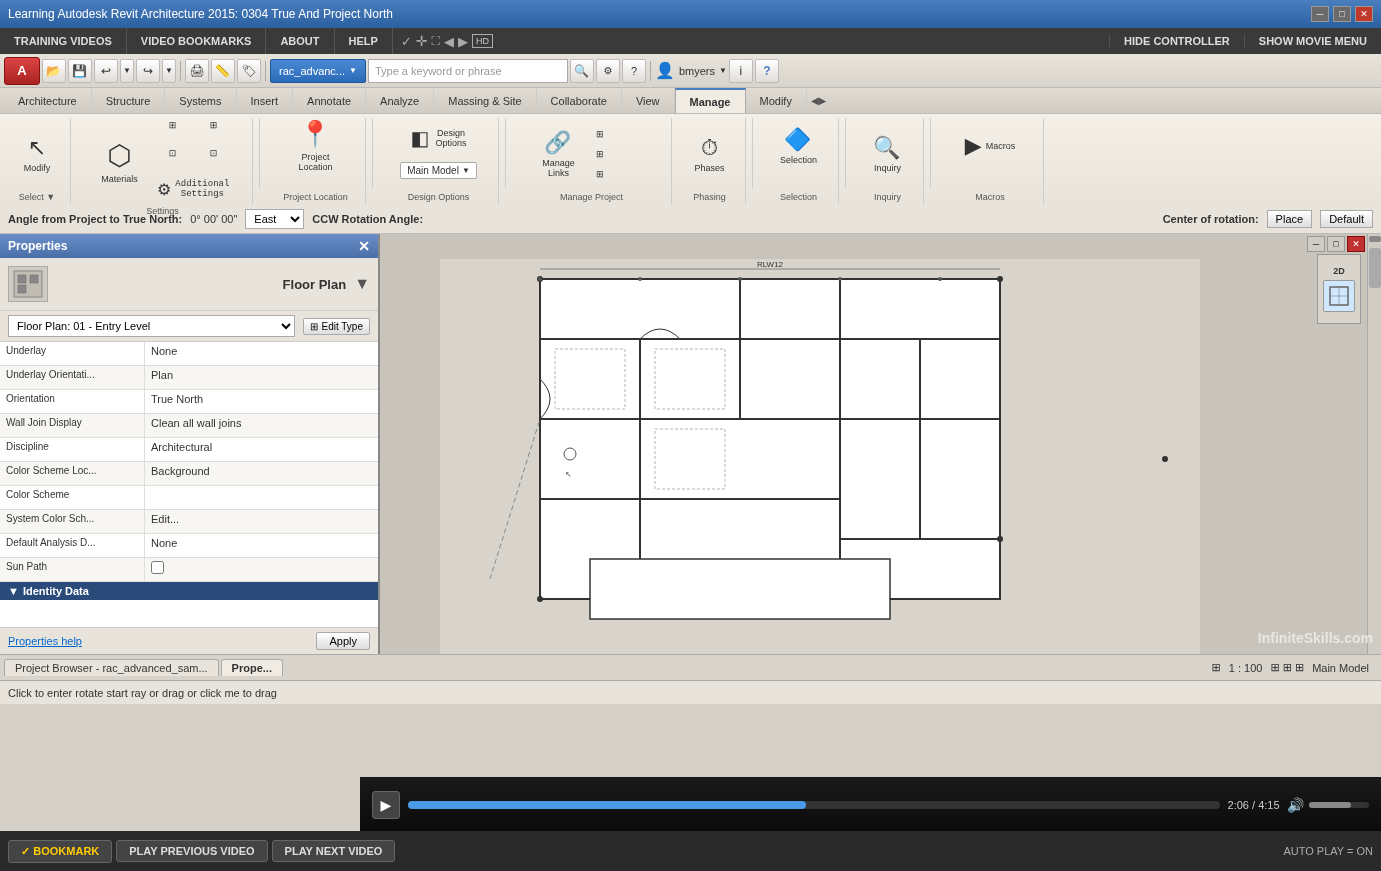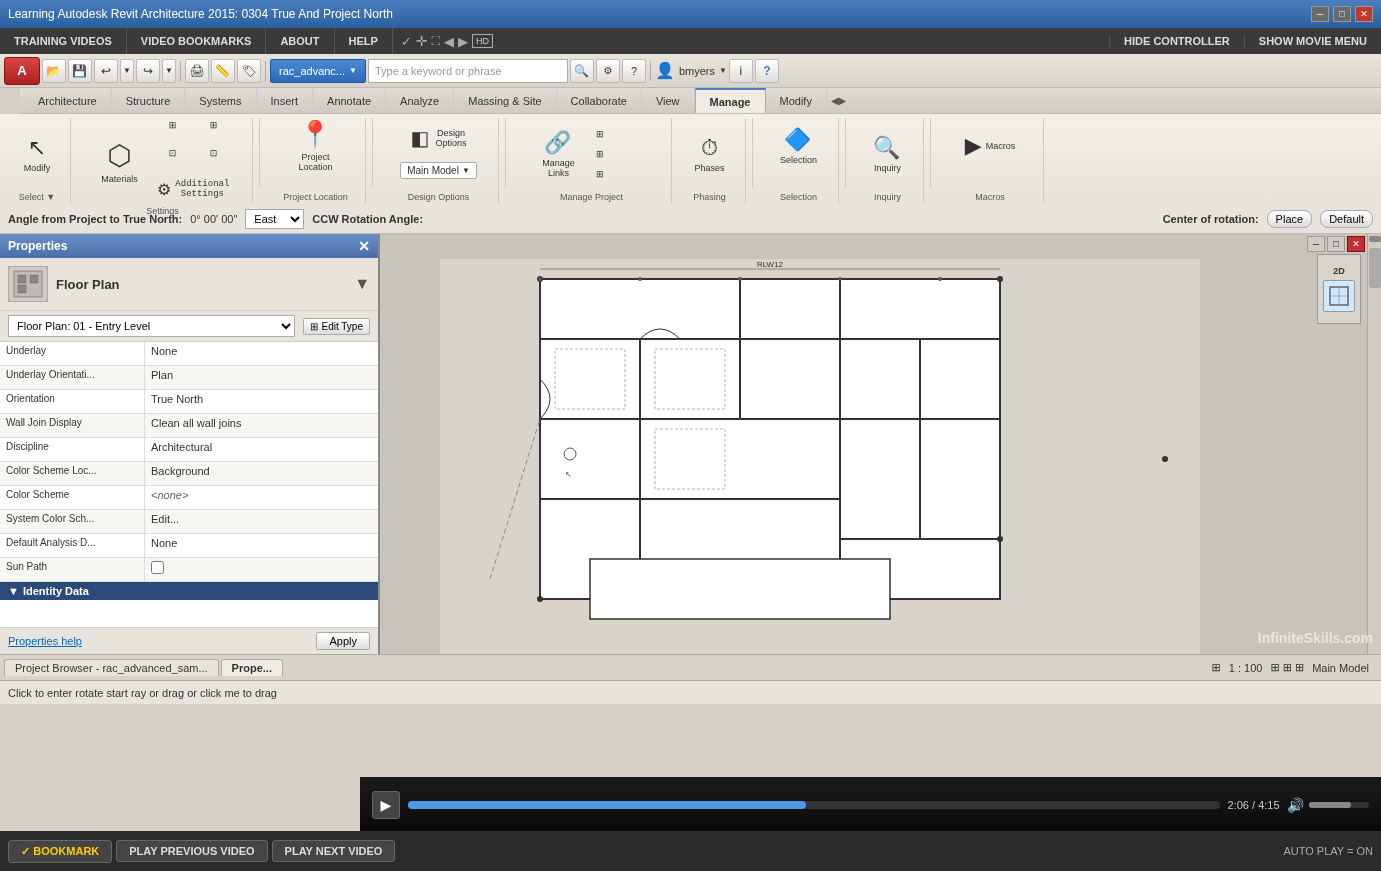--- a/index.html
+++ b/index.html
@@ -86,21 +86,20 @@
       color: #333; font-size: 11px;
     }
 
     
     .ribbon-tabs {
       display: flex;
       background: linear-gradient(to bottom, #e0dcd4, #d0ccc4);
       height: 26px;
       border-bottom: 1px solid #bbb;
       padding-left: 4px;
-      margin-left: 20px;
     }
     .ribbon-tab {
       padding: 0 14px;
       height: 100%;
       display: flex; align-items: center;
       font-size: 11px; color: #333;
       cursor: pointer; border-right: 1px solid #ccc;
     }
     .ribbon-tab.active {
       background: #f0ece4;
@@ -166,21 +165,21 @@
     }
     .toolbar-label { color: #333; font-weight: bold; }
     .toolbar-value { color: #333; }
     .toolbar-select {
       background: white; border: 1px solid #aaa;
       padding: 1px 4px; height: 20px; font-size: 11px;
     }
     .toolbar-btn {
       background: linear-gradient(to bottom, #fff, #ddd);
       border: 1px solid #aaa; padding: 2px 8px;
-      cursor: pointer; font-size: 11px; border-radius: 8px;
+      cursor: pointer; font-size: 11px; border-radius: 0;
     }
 
     
     .main-area {
       display: flex;
       height: calc(871px - 28px - 26px - 34px - 26px - 90px - 30px - 30px - 38px);
     }
 
     
     .properties-panel {
@@ -208,21 +207,21 @@
       display: flex; align-items: center; gap: 8px;
       border-bottom: 1px solid #ccc;
       background: #e8e4dc;
     }
     .prop-type-icon {
       width: 40px; height: 36px;
       background: #d0ccc4; border: 1px solid #aaa;
       display: flex; align-items: center; justify-content: center;
       font-size: 18px;
     }
-    .prop-type-name { font-size: 13px; font-weight: bold; color: #333; flex: 1; }
+    .prop-type-name { font-size: 13px; font-weight: bold; color: #333; flex: 1; text-align: right; }
     .prop-type-dropdown { font-size: 16px; color: #555; cursor: pointer; }
 
     .prop-instance-row {
       padding: 4px 8px;
       display: flex; align-items: center; gap: 8px;
       border-bottom: 1px solid #ccc;
       background: #e8e4dc;
     }
     .prop-instance-select {
       flex: 1; background: white; border: 1px solid #aaa;
@@ -675,21 +674,20 @@
       <div class="prop-row">
         <div class="prop-name">Discipline</div>
         <div class="prop-value editable">Architectural</div>
       </div>
       <div class="prop-row">
         <div class="prop-name">Color Scheme Loc...</div>
         <div class="prop-value editable">Background</div>
       </div>
       <div class="prop-row">
         <div class="prop-name">Color Scheme</div>
-        <div class="prop-value italic">&lt;none&gt;</div>
       </div>
       <div class="prop-row">
         <div class="prop-name">System Color Sch...</div>
         <div class="prop-value editable">Edit...</div>
       </div>
       <div class="prop-row">
         <div class="prop-name">Default Analysis D...</div>
         <div class="prop-value editable">None</div>
       </div>
       <div class="prop-row">

